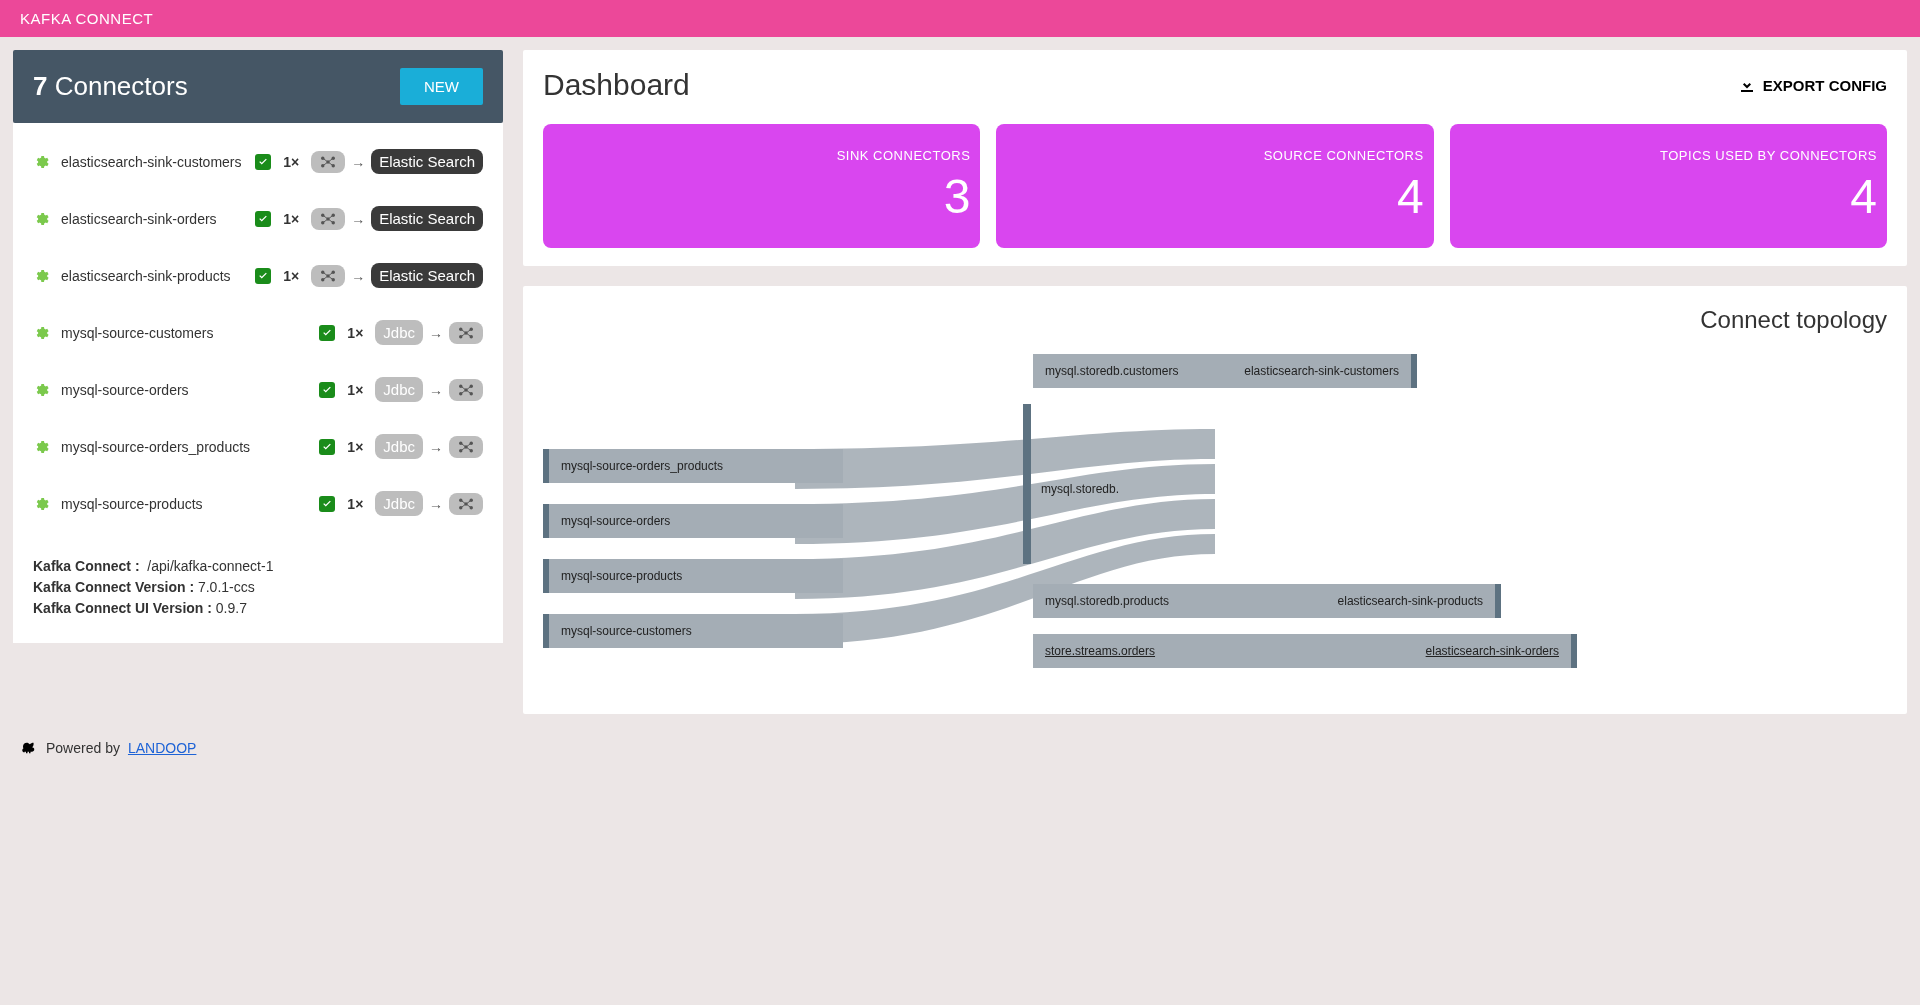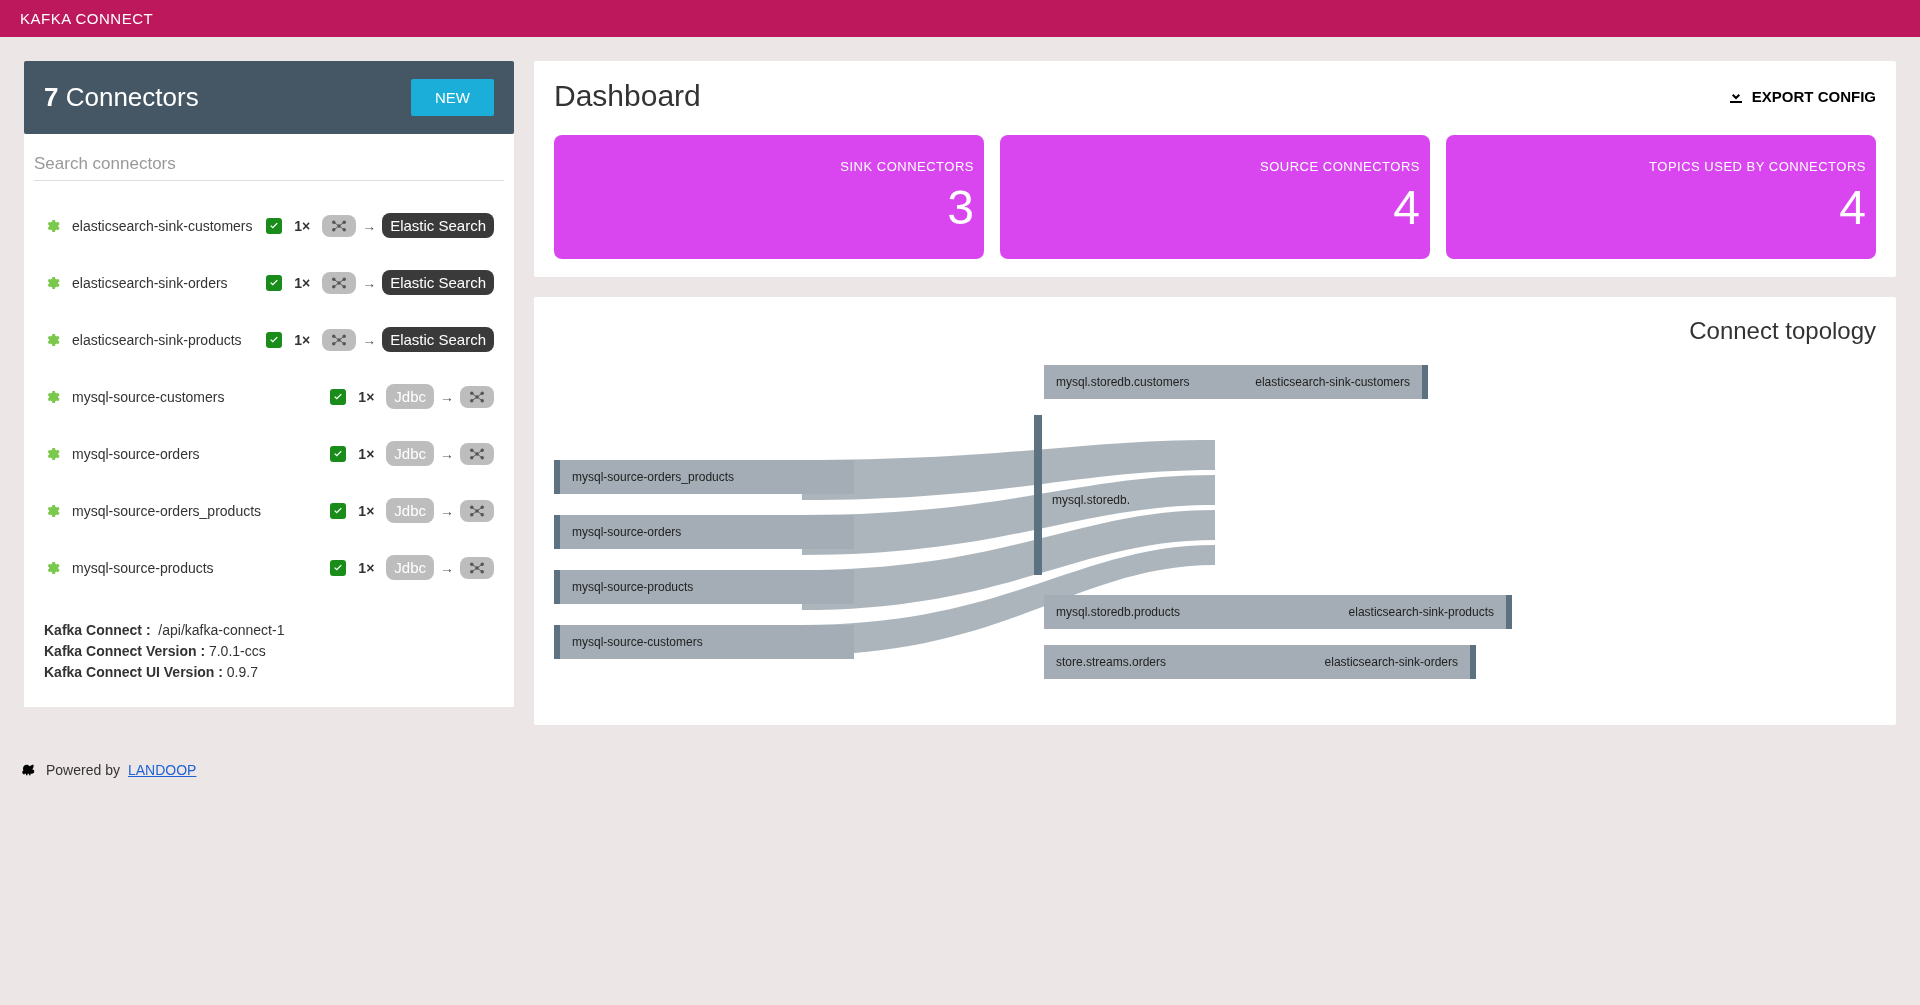--- a/index.html
+++ b/index.html
@@ -1,21 +1,21 @@
 <!DOCTYPE html>
 <html><head>
 <meta charset="utf-8">
 <style>
 * { margin: 0; padding: 0; box-sizing: border-box; }
 body { font-family: -apple-system, BlinkMacSystemFont, "Helvetica Neue", Helvetica, Arial, sans-serif; background: #ece6e6; color: #333; font-size: 14px; }
 
 
-.top-header { background: #be185d; color: #fff; padding: 10px 20px; font-size: 15px; font-weight: 400; letter-spacing: 0.5px; }
-
-.layout { display: flex; gap: 20px; padding: 24px; }
+.top-header { background: #ec4899; color: #fff; padding: 10px 20px; font-size: 15px; font-weight: 400; letter-spacing: 0.5px; }
+
+.layout { display: flex; gap: 20px; padding: 13px; }
 
 
 .sidebar { width: 490px; flex-shrink: 0; }
 .sidebar-header { background: #455665; color: #fff; padding: 18px 20px; display: flex; justify-content: space-between; align-items: center; border-radius: 2px; }
 .sidebar-header-title { font-size: 26px; font-weight: 300; }
 .sidebar-header-title b { font-weight: 700; }
 .btn-new { background: #1aaed8; color: #fff; border: none; padding: 10px 24px; font-size: 15px; cursor: pointer; border-radius: 2px; }
 
 .search-wrap { background: #fff; padding: 14px 10px 6px; }
 .search-input { width: 100%; border: none; border-bottom: 1px solid #ddd; padding: 6px 0; font-size: 17px; outline: none; color: #999; }
@@ -75,23 +75,20 @@
 
 <div class="layout">
 
   <div class="sidebar">
     <div class="sidebar-header">
       <div class="sidebar-header-title">
         <b>7</b> <span>Connectors</span>
       </div>
       <button class="btn-new">NEW</button>
     </div>
-    <div class="search-wrap">
-      <input class="search-input" placeholder="Search connectors" style="">
-    </div>
     <div class="connector-list" id="connector-list">
         <div class="connector-row">
     <svg class="gear-icon" viewBox="0 0 24 24" fill="currentColor">
             <path d="M12 8a4 4 0 100 8 4 4 0 000-8zm9.4 4a7.8 7.8 0 00-.1-1.2l2.1-1.6-2-3.5-2.5 1a7.7 7.7 0 00-2-1.2L16.5 3h-4l-.4 2.5a7.7 7.7 0 00-2 1.2l-2.5-1-2 3.5 2.1 1.6a7.8 7.8 0 000 2.4l-2.1 1.6 2 3.5 2.5-1c.6.5 1.3.9 2 1.2L12.5 21h4l.4-2.5c.7-.3 1.4-.7 2-1.2l2.5 1 2-3.5-2.1-1.6c.1-.4.1-.8.1-1.2z"></path>
           </svg>
     <span class="connector-name">elasticsearch-sink-customers</span>
     <span class="status-badge">
             <svg width="10" height="10" viewBox="0 0 16 16" fill="white">
               <path d="M6 12L2 8l1.4-1.4L6 9.2l6.6-6.6L14 4z"></path>
             </svg>
@@ -331,21 +328,21 @@
         <div class="topo-mid" style="left:498px; top:128px;"><span>mysql.storedb.</span></div>
 
         <div class="topo-node right-marker" style="left:490px; top:0; width:384px;">
           <span>mysql.storedb.customers</span>
             <span>elasticsearch-sink-customers</span>
         </div>
         <div class="topo-node right-marker" style="left:490px; top:230px; width:468px;">
           <span>mysql.storedb.products</span>
             <span>elasticsearch-sink-products</span>
         </div>
-        <div class="topo-node right-marker" style="left:490px; top:280px; width:432px;">
+        <div class="topo-node right-marker" style="left:490px; top:280px; width:544px;text-decoration:underline;">
           <span>store.streams.orders</span>
             <span>elasticsearch-sink-orders</span>
         </div>
       </div>
     </div>
   </div>
 </div>
 
 <div class="footer">
   <svg class="landoop-icon" viewBox="0 0 24 24" fill="currentColor">

